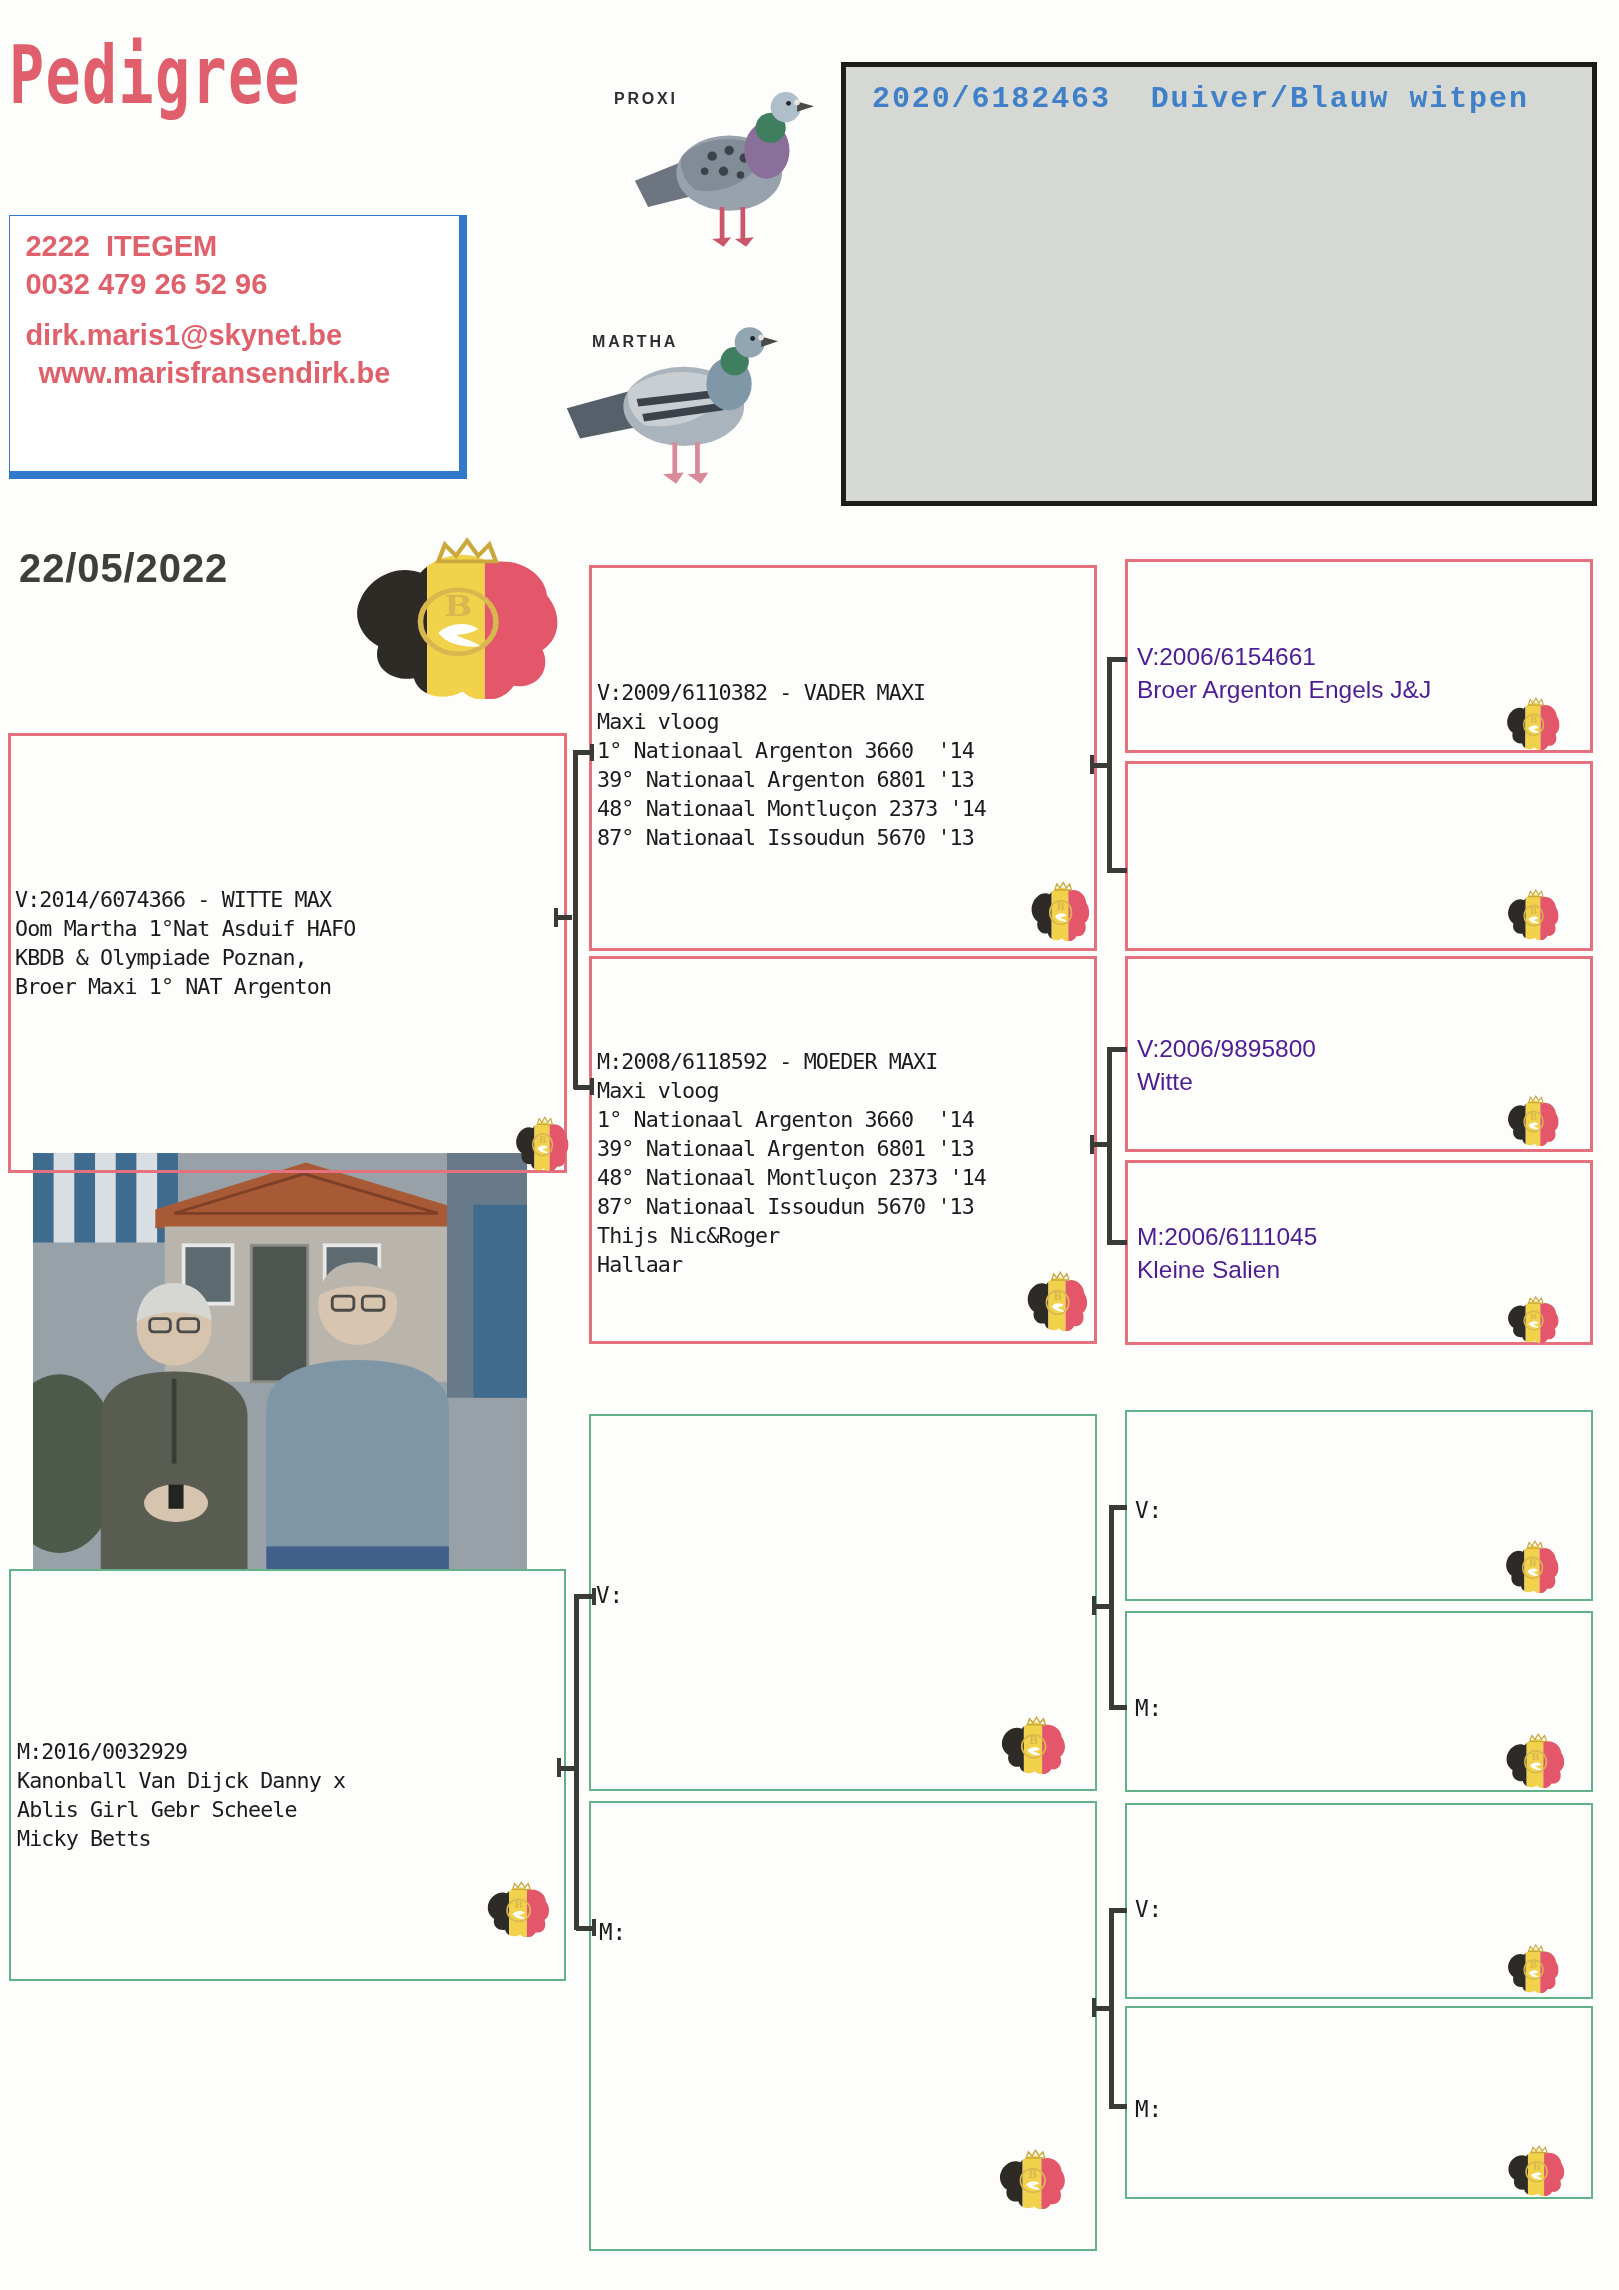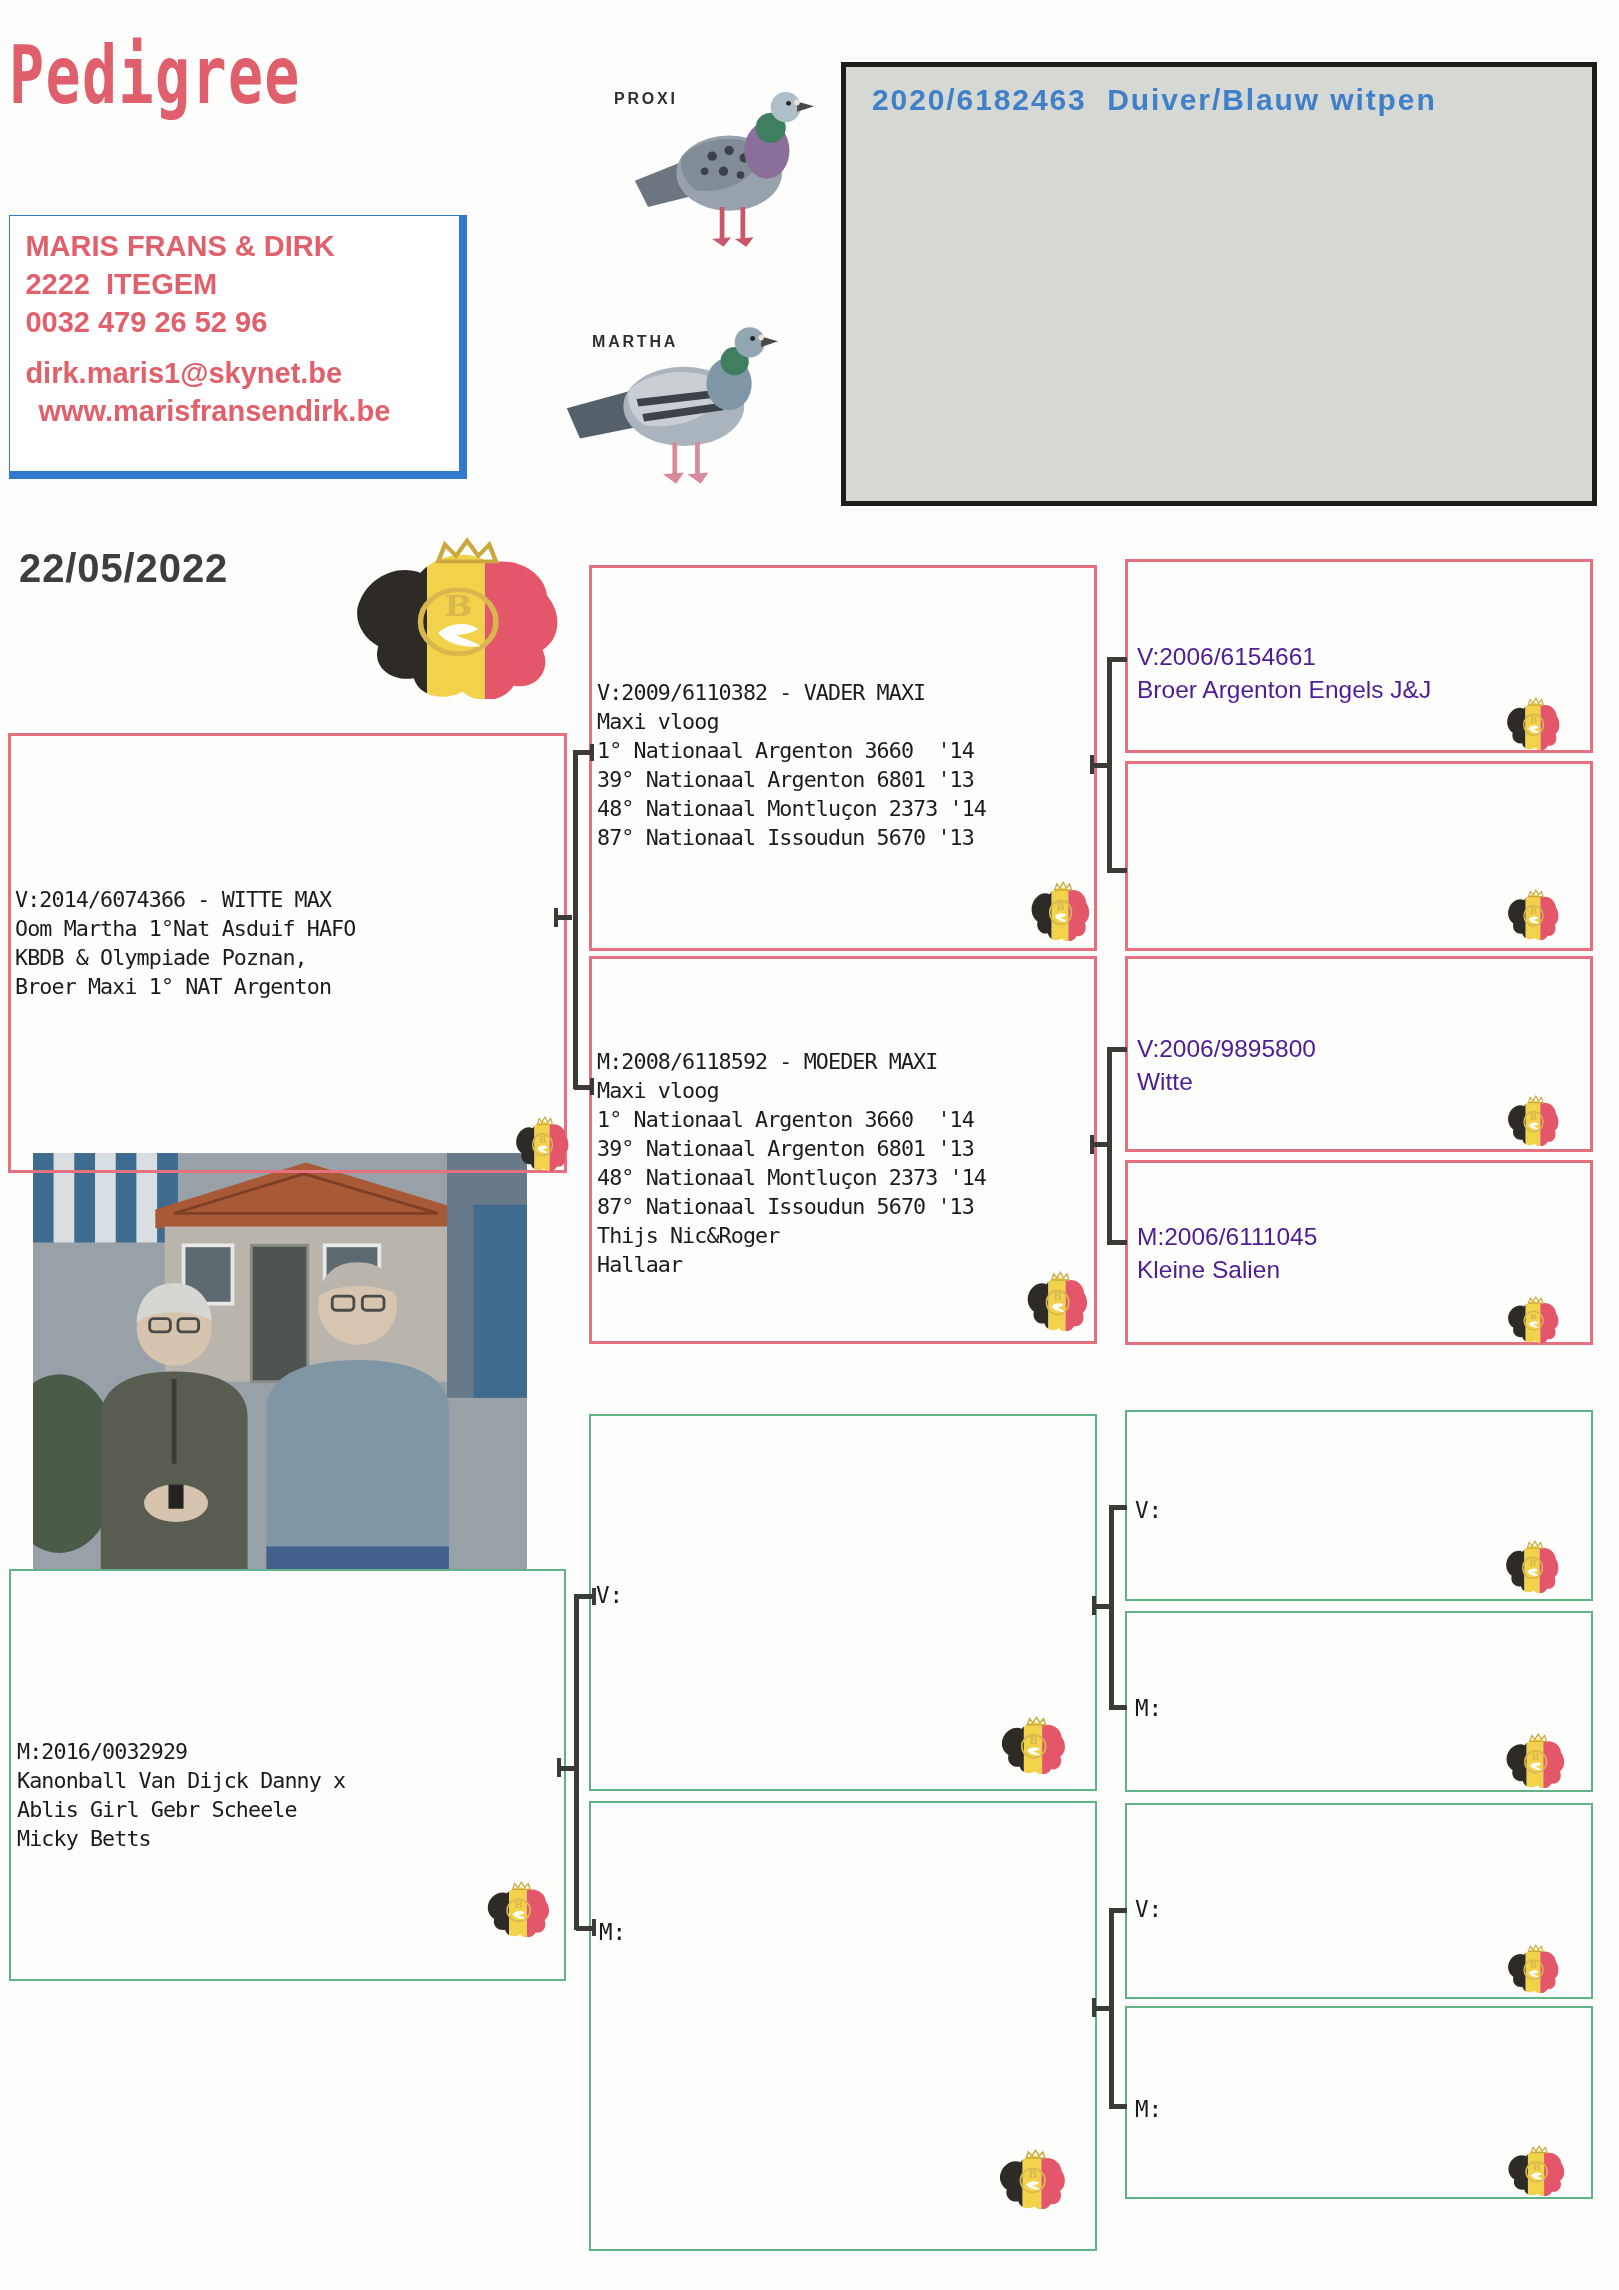--- a/index.html
+++ b/index.html
@@ -32,21 +32,21 @@
     font-family:"Liberation Sans", sans-serif; font-weight:bold;
     font-size:16px; letter-spacing:2.8px; color:#2f2f2f;
   }
 
   .infobox {
     left:841px; top:62px; width:756px; height:444px; box-sizing:border-box;
     background:#d6d8d3; border:5.6px solid #1c1c1a;
     padding:11.3px 0 0 26px;
   }
   .infobox div {
-    font-family:Liberation Sans, sans-serif; font-weight:bold;
+    font-family:Liberation Mono, monospace; font-weight:bold;
     font-size:30px; line-height:43px; letter-spacing:1.9px;
     color:#4080c8; white-space:pre;
   }
 
   .datebox {
     left:19px; top:546px;
     font-family:"Liberation Sans", sans-serif; font-weight:bold;
     font-size:40px; letter-spacing:0.9px; color:#3e3e3c;
   }
 
@@ -81,21 +81,20 @@
         <circle cx="51" cy="45" r="17" fill="none" stroke="#d8b84e" stroke-width="2.5"></circle>
         <text x="51" y="42" font-size="15" fill="#d8b84e" text-anchor="middle" font-family="DejaVu Serif, serif" font-weight="bold">B</text>
         <path d="M42,51 C47,45 56,45 60,49 C57,51 53,52 50,52 C53,54 58,55 61,58 C54,59 46,57 42,51 Z" fill="#ffffff"></path>
       </g>
     </defs>
   </svg>
 
   <div class="abs title">Pedigree</div>
 
   <div class="abs addr">
-    <div>MARIS FRANS &amp; DIRK</div>
     <div>2222  ITEGEM</div>
     <div>0032 479 26 52 96</div>
     <div class="gap"></div>
     <div>dirk.maris1@skynet.be</div>
     <div class="web">www.marisfransendirk.be</div>
   </div>
 
   <div class="abs pigeon-label" style="left:614px; top:90px;">PROXI</div>
   <div class="abs pigeon-label" style="left:592px; top:333px;">MARTHA</div>
 

